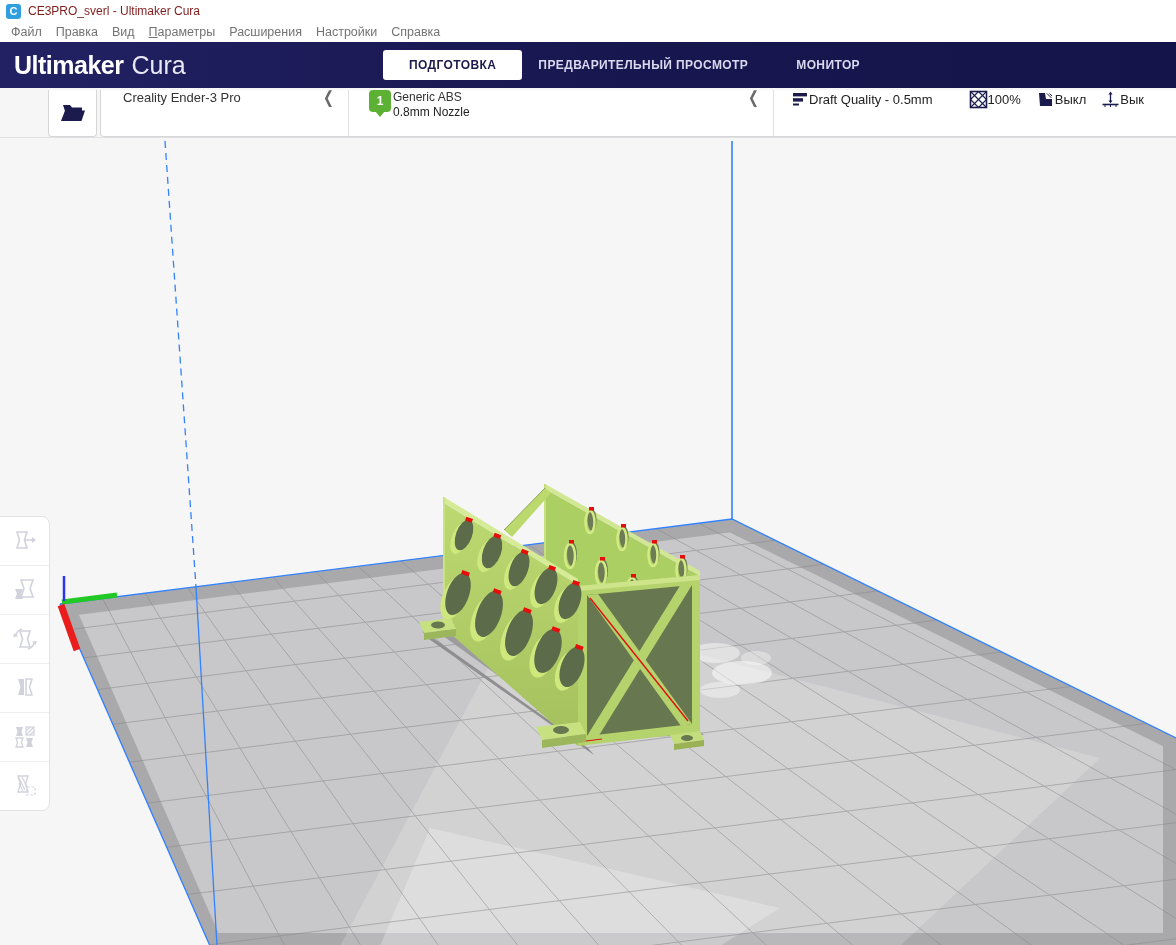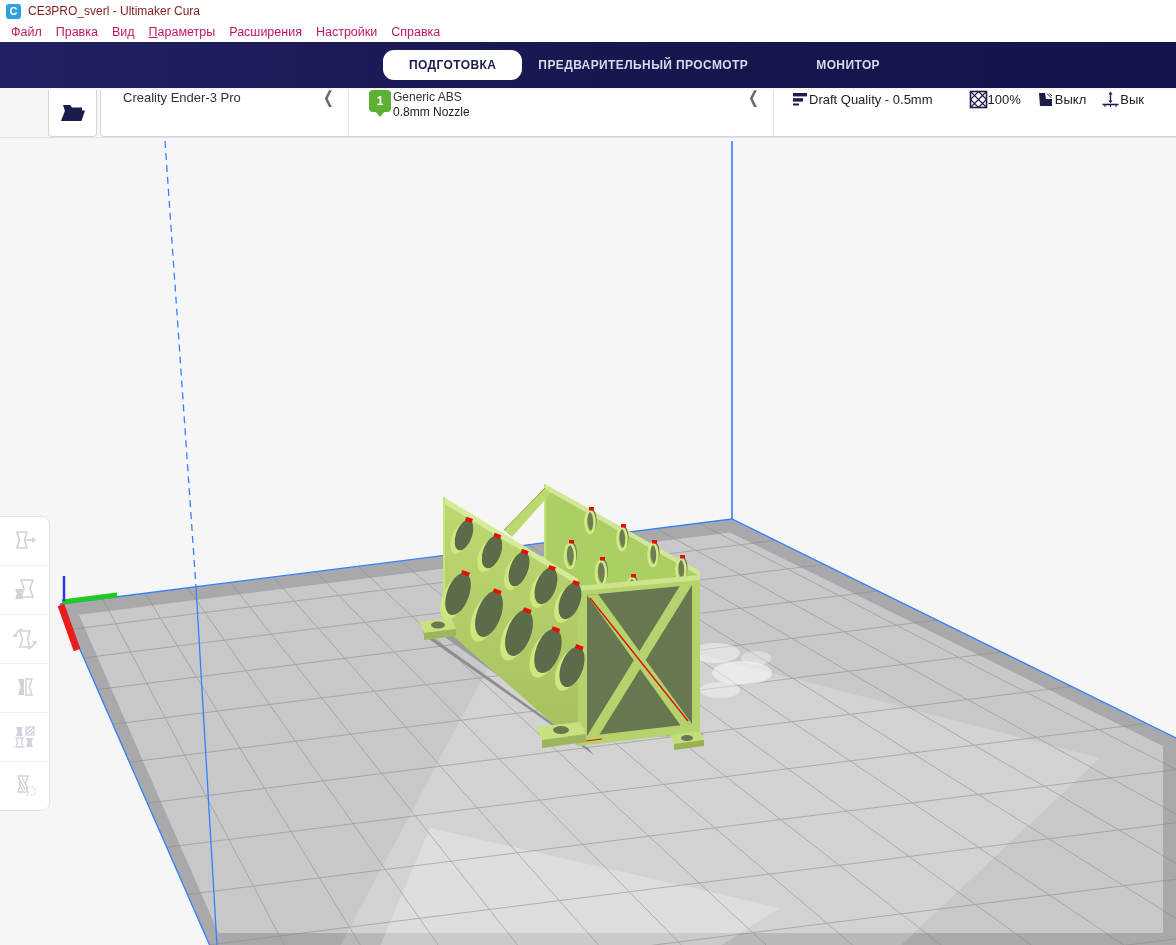--- a/index.html
+++ b/index.html
@@ -5,31 +5,31 @@
   html,body{margin:0;padding:0}
   body{width:1176px;height:945px;overflow:hidden;position:relative;background:#f6f6f7;
        font-family:"Liberation Sans","DejaVu Sans",sans-serif;-webkit-font-smoothing:antialiased}
   
   .titlebar{position:absolute;left:0;top:0;width:1176px;height:22px;background:#fff;display:flex;align-items:center}
   .app-icon{width:15px;height:15px;margin:0 7px 0 6px;background:#2f9fe0;border-radius:3px;color:#fff;
             font-size:11px;font-weight:700;display:flex;align-items:center;justify-content:center}
   .title-text{font-size:12px;color:#7f1d1d}
   
   .menubar{position:absolute;left:0;top:22px;width:1176px;height:20px;background:#fff;display:flex;align-items:center;padding-left:4px;box-sizing:border-box}
-  .mi{font-size:12.5px;color:#be185d;padding:0 7px;display:inline-block;cursor:default}
+  .mi{font-size:12.5px;color:#737373;padding:0 7px;display:inline-block;cursor:default}
   .mi.accel::first-letter{text-decoration:underline}
   
   .header{position:absolute;left:0;top:42px;width:1176px;height:46px;background:linear-gradient(90deg,#222163 0%,#17164e 55%,#15144a 100%)}
   .logo{position:absolute;left:14px;top:0;height:46px;display:flex;align-items:center;gap:8px}
   .logo-bold{color:#fff;font-size:25px;font-weight:700;letter-spacing:-.5px}
   .logo-light{color:#e9e9f6;font-size:25px;font-weight:300}
   .tabs{position:absolute;left:383px;top:8px;height:30px;display:flex;align-items:center}
   .tab{color:#d9d9ef;font-size:12px;font-weight:700;letter-spacing:.4px;cursor:pointer;white-space:nowrap}
-  .tab.active{background:#fff;color:#1b1b4e;border-radius:11px;padding:8px 26px}
-  .tab.t2{margin-left:16px}.tab.t3{margin-left:68px}
+  .tab.active{background:#fff;color:#1b1b4e;border-radius:3px;padding:8px 26px}
+  .tab.t2{margin-left:16px}.tab.t3{margin-left:48px}
   .mkt-btn{position:absolute;left:1143px;top:51px;height:24px;border:2px solid #fff;border-radius:3px;
            color:#fff;font-size:12px;display:flex;align-items:center;padding:0 10px;width:60px;background:transparent}
   
   .card{position:absolute;top:90px;height:47px;background:#fff;border:1px solid #d6d6d9;border-top:none;
         border-radius:0 0 4px 4px;box-sizing:border-box}
   .folder-card{left:48px;width:49px;display:flex;align-items:center;justify-content:center;cursor:pointer}
   .main-card{left:100px;width:1090px;display:flex;align-items:stretch}
   .sec{display:flex;align-items:flex-start;box-sizing:border-box}
   .sec.printer{width:248px;border-right:1px solid #e2e2e5;padding-left:22px;position:relative;cursor:pointer}
   .sec.material{width:425px;border-right:1px solid #e2e2e5;padding-left:20px;position:relative;cursor:pointer}
@@ -67,20 +67,24 @@
   <span class="mi">Файл</span>
   <span class="mi">Правка</span>
   <span class="mi">Вид</span>
   <span class="mi accel">Параметры</span>
   <span class="mi">Расширения</span>
   <span class="mi">Настройки</span>
   <span class="mi">Справка</span>
 </div>
 
 <div class="header">
+  <div class="logo">
+    <span class="logo-bold">Ultimaker</span>
+    <span class="logo-light">Cura</span>
+  </div>
   <div class="tabs">
     <span class="tab active">ПОДГОТОВКА</span>
     <span class="tab t2">ПРЕДВАРИТЕЛЬНЫЙ ПРОСМОТР</span>
     <span class="tab t3">МОНИТОР</span>
   </div>
   <div class="mkt-btn">Мага</div>
 </div>
 
 <div class="card folder-card">
   <svg width="26" height="22" viewBox="0 0 26 22">

